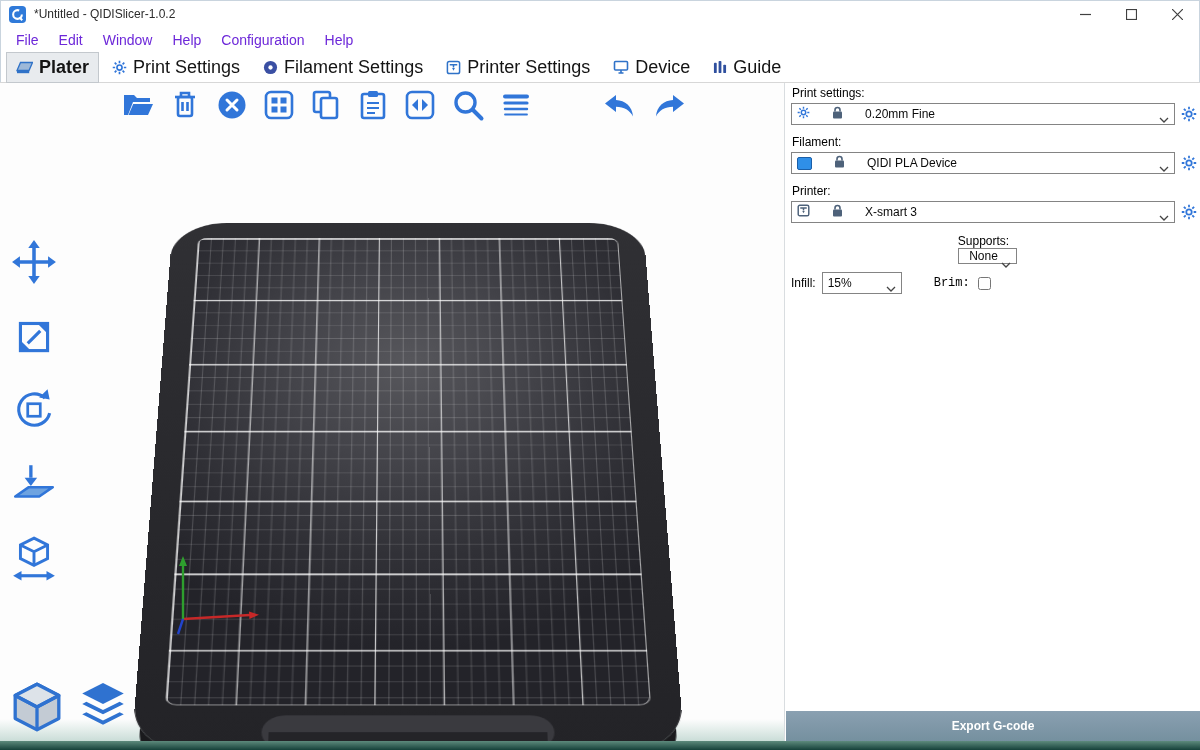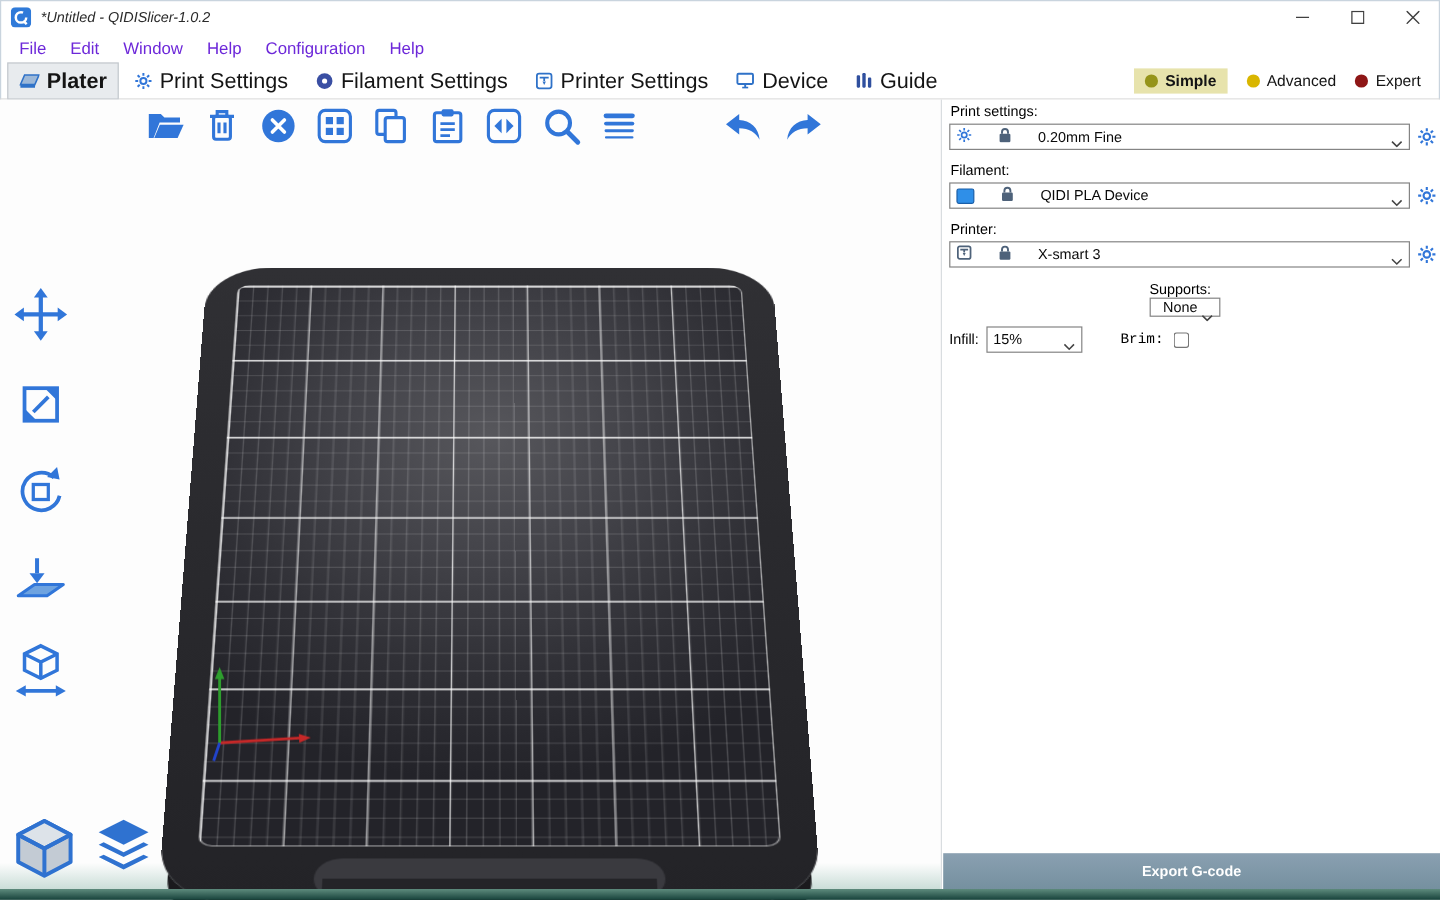--- a/index.html
+++ b/index.html
@@ -1,21 +1,21 @@
 <!DOCTYPE html>
 <html><head>
 <meta charset="utf-8">
 <style>
   * { box-sizing: border-box; margin: 0; padding: 0; }
   html,body { width:1200px; height:750px; }
   body { font-family:"Liberation Sans", sans-serif; background:#fff; overflow:hidden; }
   .window { position:relative; width:1200px; height:750px; background:#fff; box-shadow: inset 0 0 0 1px #c9d4de; }
 
   
-  .titlebar { height:28px; display:flex; align-items:center; padding-left:9px;font-style:italic; }
+  .titlebar { height:28px; display:flex; align-items:center; padding-left:9px; }
   .app-icon { width:17px; height:17px; margin-right:8px; flex:none; }
   .title-text { font-size:12px; color:#2b2b2b; }
   .win-controls { margin-left:auto; display:flex; height:100%; }
   .win-btn { width:46px; display:flex; align-items:center; justify-content:center; background:none; border:none; cursor:default; }
 
   
   .menubar { height:24px; display:flex; align-items:center; padding-left:6px; }
   .menu-item { font-size:14px; color:#6d28d9; padding:2px 10px; cursor:default; }
 
   
@@ -181,34 +181,20 @@
     <div class="tab">
       <span class="tab-icon">
           <svg width="14" height="14" viewBox="0 0 15 15" fill="#2f4f9e">
             <rect x="1" y="3" width="3" height="11" rx="1"></rect>
             <rect x="6" y="1" width="3" height="13" rx="1"></rect>
             <rect x="11" y="5" width="3" height="9" rx="1"></rect>
           </svg>
         </span>
       <span>Guide</span>
     </div>
-    <div class="modes">
-      <div class="mode selected">
-        <span class="mode-dot" style="background: rgb(149, 148, 26);"></span>
-        <span>Simple</span>
-      </div>
-      <div class="mode">
-        <span class="mode-dot" style="background: rgb(217, 182, 0);"></span>
-        <span>Advanced</span>
-      </div>
-      <div class="mode">
-        <span class="mode-dot" style="background: rgb(142, 22, 22);"></span>
-        <span>Expert</span>
-      </div>
-    </div>
   </div>
 
   <div class="main">
 
     <div class="viewport">
 
       <div class="scene">
         <div class="tilt">
           <div class="tray"></div>
           <div class="plate"></div>

